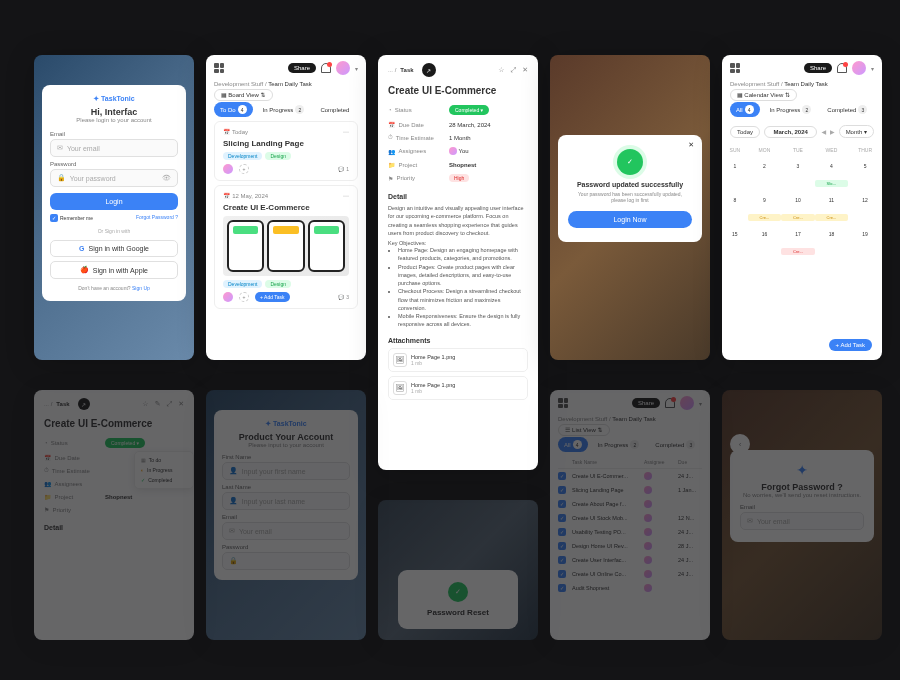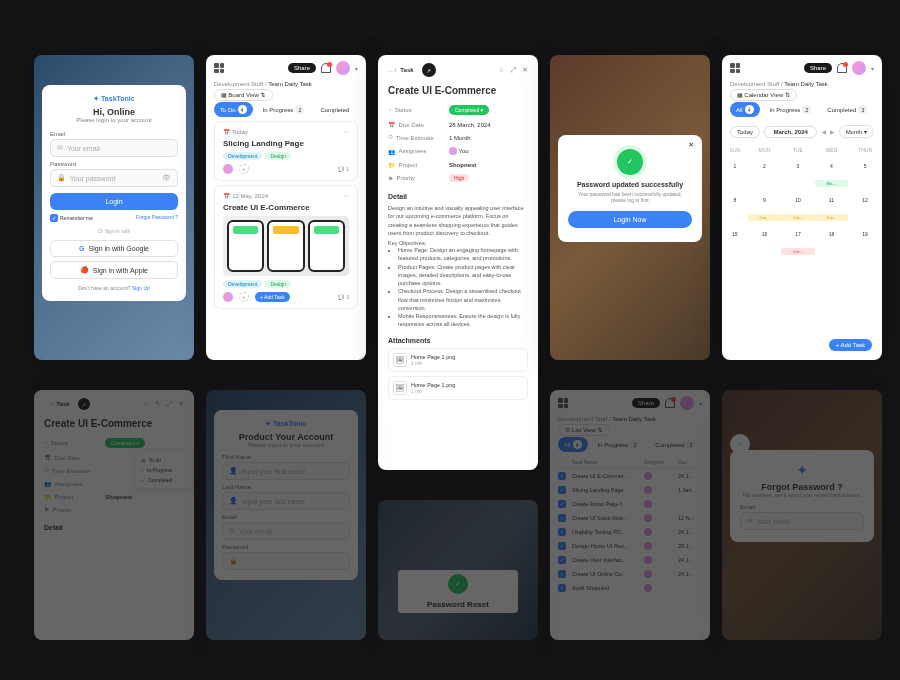--- a/index.html
+++ b/index.html
@@ -50,21 +50,21 @@
 .cal .ev{font-size:4px;padding:1px 2px;border-radius:2px;margin-top:1px}
 </style>
 </head>
 <body>
 
 <div class="canvas">
 
 <div class="screen phbg1" style="left:34px;top:55px;width:160px;height:305px">
   <div style="margin:30px 8px;background:#fff;border-radius:8px;padding:10px 8px">
     <div style="text-align:center;color:#3b82f6;font-size:7px;font-weight:600">✦ <span>TaskTonic</span></div>
-    <div style="text-align:center;font-weight:600;font-size:9px;margin-top:4px">Hi, Online</div>
+    <div style="text-align:center;font-weight:600;font-size:9px;margin-top:4px">Hi, Interfac</div>
     <div style="text-align:center;font-size:6px;color:#888;margin-bottom:8px">Please login to your account</div>
     <div class="label">Email</div>
     <div class="inp">
           <span>✉</span>
           <span>Your email</span>
         </div>
     <div class="label" style="margin-top:4px">Password</div>
     <div class="inp">
           <span>🔒</span>
           <span style="flex:1">Your password</span>
@@ -414,21 +414,21 @@
           <span>Your email</span>
         </div>
     <div class="label" style="margin-top:4px">Password</div>
     <div class="inp">
           <span>🔒</span>
         </div>
   </div>
 </div>
 
 <div class="screen phbg3 fade" style="left:378px;top:500px;width:160px;height:140px">
-  <div style="margin:70px 20px 0;background:#fff;border-radius:4px;padding:4px 8px;text-align:center">
+  <div style="margin:70px 20px 0;background:#fff;border-radius:9px;padding:12px 8px;text-align:center">
     <div style="width:20px;height:20px;border-radius:50%;background:#22c55e;margin:0 auto 6px;display:flex;align-items:center;justify-content:center;color:#fff">✓</div>
     <div style="font-weight:600;font-size:8px">Password Reset</div>
   </div>
 </div>
 
 <div class="screen fade" style="left:550px;top:390px;width:160px;height:250px">
   <div class="hdr">
     <div class="grid-ic">
           <div></div>
           <div></div>

